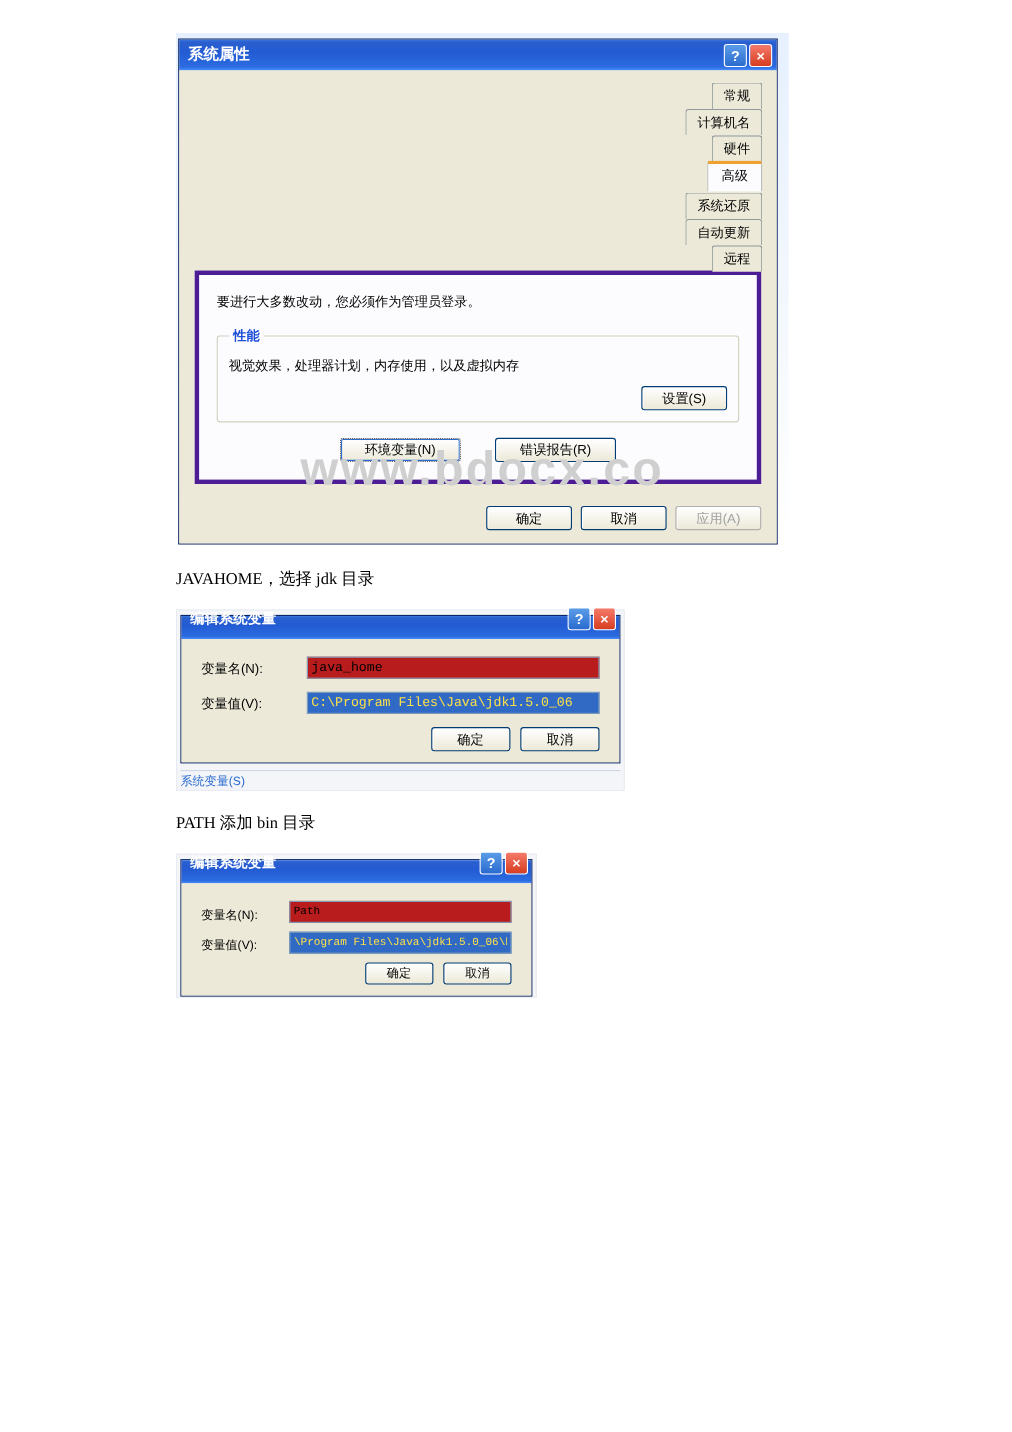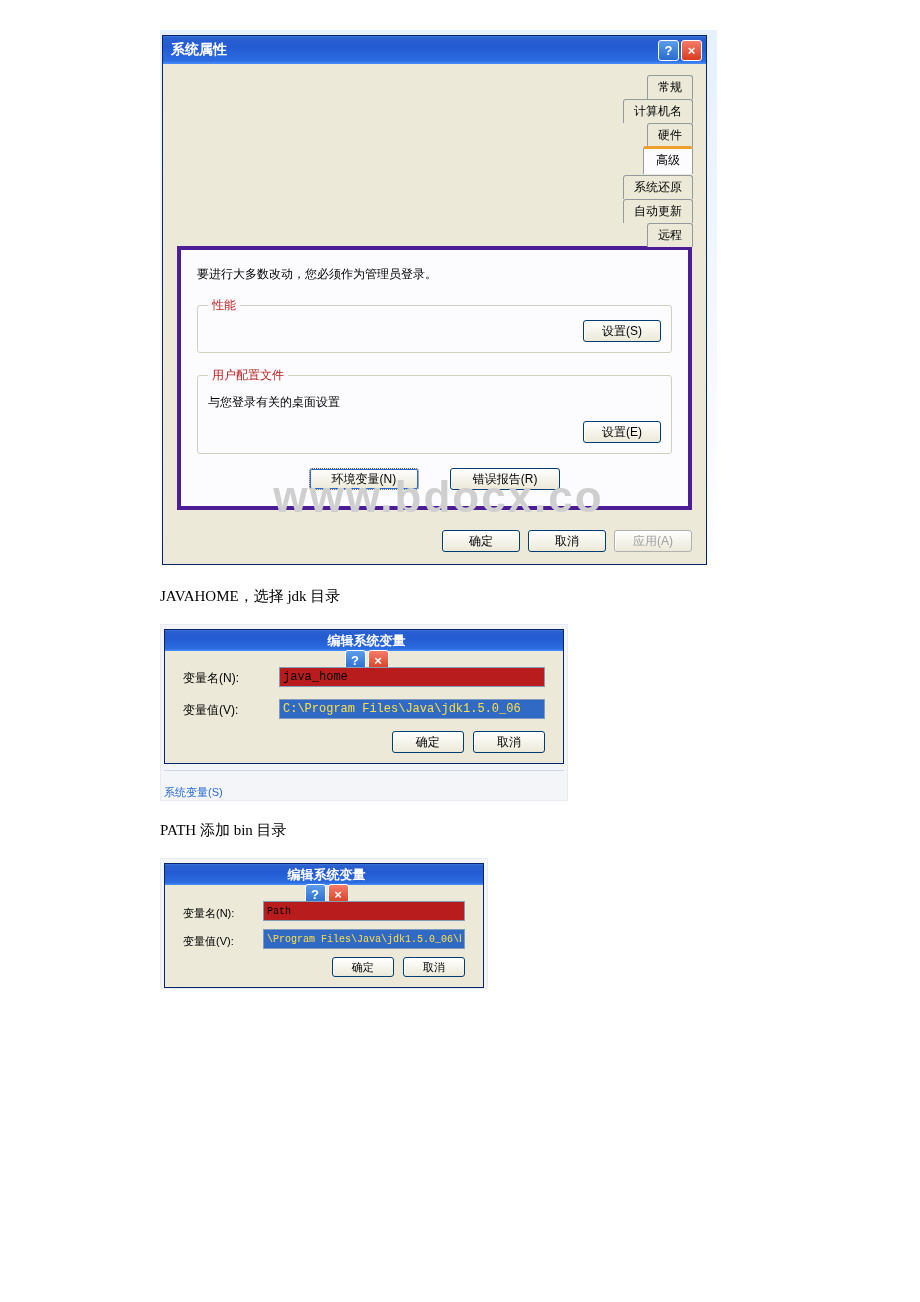--- a/index.html
+++ b/index.html
@@ -98,21 +98,21 @@
     
     .note { margin: 2px 0 14px 0; font-size:12px;}
     
     fieldset.grp {
       border:1px solid #d0d0bf;
       border-radius:3px;
       padding:6px 10px 10px 10px;
       margin-bottom:14px;
       position:relative;
     }
-    fieldset.grp legend { color:#b91c1c; padding:0 4px; font-size:12px;}
+    fieldset.grp legend { color:#1d4ed8; padding:0 4px; font-size:12px;font-weight:bold;}
     .desc { font-size:12px; margin:4px 0 10px 0;}
     .right { text-align:right;}
     
     .btn {
       display:inline-block;
       min-width:78px;
       padding:2px 8px;
       border:1px solid #003c74;
       border-radius:3px;
       background: linear-gradient(#fff,#ece9d8);
@@ -124,42 +124,42 @@
     }
     .btn.disabled { color:#a0a0a0; border-color:#b0b0b0;}
     .btn.focusring { box-shadow: 0 0 0 1px #2a6bcf inset, inset 1px 1px 0 #fff; border:1px dotted #555;}
     
     .row-btns { text-align:center; margin-top:6px;}
     .row-btns .btn { margin: 0 14px; min-width:110px;}
     
     .dlg-footer { display:flex; justify-content:flex-end; gap:8px; margin-top:12px; padding-top:8px;}
     
     
-    .smallwin .titlebar { height:16px; font-size:13px; padding:2px 3px 19px 8px;flex-direction:column;}
+    .smallwin .titlebar { height:16px; font-size:13px; padding:2px 3px 19px 8px;}
     .smallwin .body { padding:16px 18px 10px 18px;}
     .frow { display:flex; align-items:flex-end; margin-bottom:12px;}
     .flabel { width:96px; font-size:12px;}
     .finput {
       flex:1;
       border:1px solid #7f9db9;
       padding:2px 3px;
       font-family: "Courier New", monospace;
       font-size:12px;
       height:20px;
       background:#b91c1c;
     }
     .finput.sel { background:#316ac5; color:#fde047; }
     .sbuttons { text-align:right; margin-top:6px;}
     .sbuttons .btn { margin-left:6px; min-width:72px;}
     
     .peek {
       font-size:11px;
       color:#2a6bcf;
       border-top:1px solid #cfd6e6;
-      padding-top:14px;
+      padding-top:2px;
       margin-top:6px;
     }
     .shot2, .shot3 { margin-left:140px; margin-top:8px; display:inline-block; padding:4px 3px 0 3px; background:#f3f5f9; border:1px solid #e8ecf2;}
     .shot3 .win{min-width:320px;}
     .shot3 .finput{font-size:10px;}
     .shot3 .flabel{font-size:11px; width:80px;}
     .shot3 .frow{margin-bottom:8px;}
     .shot3 .btn{min-width:62px; font-size:11px; height:20px; line-height:15px;}
   </style>
 </head>
@@ -186,28 +186,24 @@
         <div class="tab active">高级</div>
         <div class="tab">系统还原</div>
         <div class="tab">自动更新</div>
         <div class="tab">远程</div>
       </div>
       <div class="tabbody">
         <div class="note">要进行大多数改动，您必须作为管理员登录。</div>
 
         <fieldset class="grp">
           <legend>性能</legend>
+          <div class="desc">视觉效果，处理器计划，内存使用，以及虚拟内存</div>
           <div class="right"><span class="btn">设置(S)</span></div>
         </fieldset>
 
-        <fieldset class="grp">
-          <legend>用户配置文件</legend>
-          <div class="desc">与您登录有关的桌面设置</div>
-          <div class="right"><span class="btn">设置(E)</span></div>
-        </fieldset>
 
 
         <div class="row-btns">
           <span class="btn focusring">环境变量(N)</span>
           <span class="btn">错误报告(R)</span>
         </div>
       </div>
 
       <div class="dlg-footer">
         <span class="btn">确定</span>

